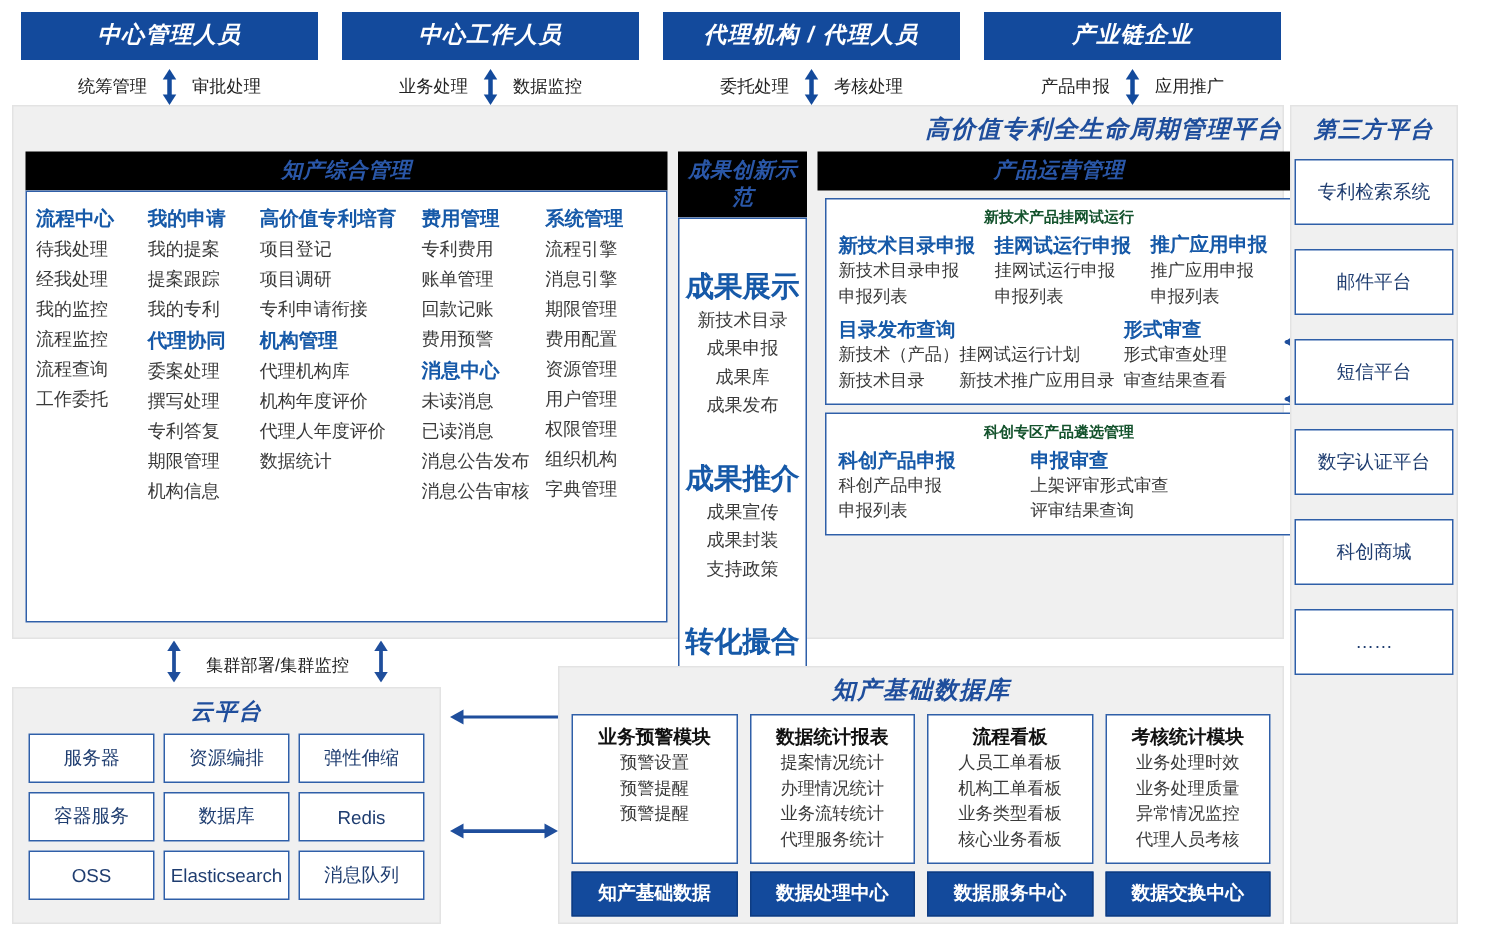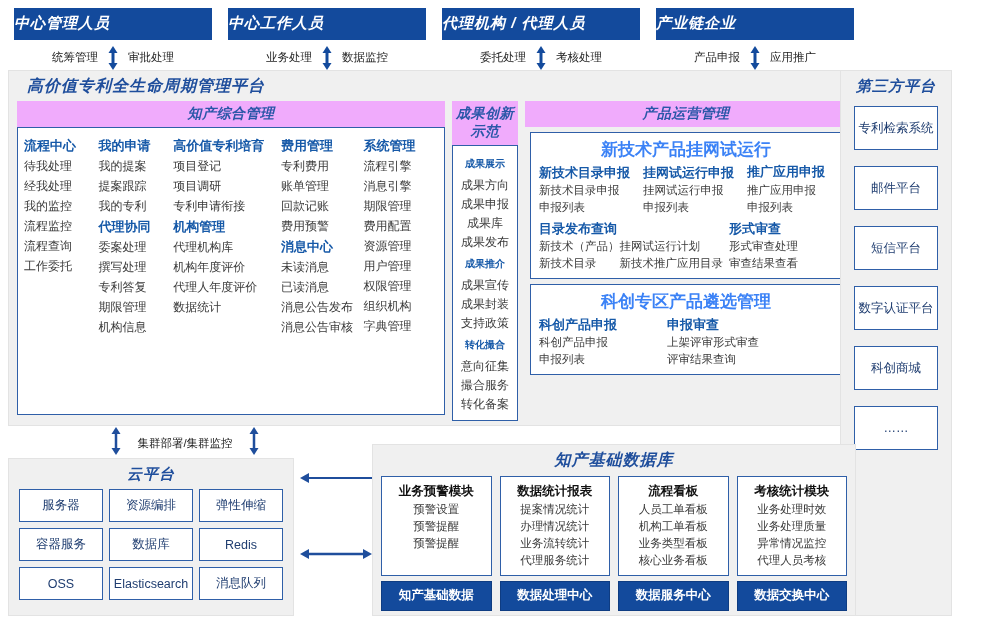--- a/index.html
+++ b/index.html
@@ -7,46 +7,46 @@
     width:1000px;height:622px;background:#ffffff;
     font-family:"Liberation Sans","DejaVu Sans",sans-serif;
     color:#1f1f1f;-webkit-font-smoothing:antialiased;
   }
   .page{position:relative;width:1000px;height:622px;overflow:hidden;}
 
   
   .roles{position:absolute;left:14px;top:8px;width:840px;display:flex;gap:16px;}
   .role-col{flex:1;display:flex;flex-direction:column;}
   .role-head{
-    background:#134a9c;color:#fff;text-align:left;
+    background:#134a9c;color:#fff;text-align:center;
     font-size:15px;font-weight:bold;font-style:italic;
     padding:6px 0 7px;letter-spacing:1px;
   }
   .role-sub{display:flex;align-items:center;justify-content:center;gap:8px;margin-top:6px;}
   .role-sub span{font-size:11.5px;color:#222;}
   .vert-arrow{
     width:14px;height:22px;flex:0 0 14px;position:relative;
   }
   .vert-arrow svg{display:block;}
 
   
   .platform{
     position:absolute;left:8px;top:70px;width:848px;height:356px;
     background:#f0f0f0;border:1px solid #e3e3e3;box-sizing:border-box;
   }
   .platform-title{
-    text-align:left;font-size:16px;font-weight:bold;font-style:italic;
-    color:#1f4e9c;padding:5px 18px 4px;letter-spacing:1px;
+    text-align:right;font-size:16px;font-weight:bold;font-style:italic;
+    color:#1f4e9c;padding:5px 0 4px;letter-spacing:1px;
   }
   .platform-body{
     display:flex;gap:7px;padding:0 8px 8px 8px;box-sizing:border-box;height:322px;
   }
   .zone{display:flex;flex-direction:column;}
   .zone-title{
-    background:#f0abfc;color:#2a57a8;text-align:center;
+    background:#000000;color:#2a57a8;text-align:center;
     font-size:14px;font-weight:bold;font-style:italic;
     padding:4px 0 4px;letter-spacing:.5px;
   }
   .zone-box{
     border:1.5px solid #2f5fa8;background:#fff;flex:1;box-sizing:border-box;
     padding:7px 6px;
   }
   .zone-a{width:428px;}
   .zone-b{width:103px;}
   .zone-c{flex:1;}
@@ -55,27 +55,27 @@
   .cols{display:flex;height:100%;}
   .col{display:flex;flex-direction:column;}
   .grp{font-size:13px;font-weight:bold;color:#1659a8;line-height:21px;white-space:nowrap;}
   .itm{font-size:12px;color:#3a3a3a;line-height:20px;white-space:nowrap;}
 
   
   .ca1{width:76px;} .ca2{width:76px;} .ca3{width:110px;} .ca4{width:84px;} .ca5{width:76px;}
 
   
   .zone-b .zone-box{padding:6px 4px;text-align:center;}
-  .zone-b .grp{font-size:10px;line-height:24px;}
+  .zone-b .grp{font-size:19px;line-height:24px;margin-top:28px;}
   .zone-b .itm{line-height:19px;}
 
   
   .zone-c .zone-box{padding:5px;display:flex;flex-direction:column;gap:5px;background:transparent;border:none;}
   .subpanel{border:1.5px solid #2f5fa8;background:#fff;box-sizing:border-box;padding:5px 8px 6px;}
-  .sub-title{text-align:center;font-size:17px;font-weight:bold;color:#3b82f6;padding-bottom:3px;}
+  .sub-title{text-align:center;font-size:10px;font-weight:bold;color:#14532d;padding-bottom:3px;}
   .sub-cols{display:flex;}
   .sc-a{width:104px;} .sc-b{width:104px;} .sc-c{flex:1;font-family:Liberation Mono, monospace;}
   .subpanel .grp{font-size:13px;line-height:18px;white-space:normal;}
   .subpanel .itm{font-size:11.5px;line-height:17px;}
   .two-line{display:flex;gap:6px;}
   .free-row{font-size:11.5px;color:#3a3a3a;line-height:17px;white-space:nowrap;}
   .sp2 .sc-a{width:128px;} .sp2 .sc-b{flex:1;}
 
   
   .integration{
@@ -83,30 +83,30 @@
     display:flex;flex-direction:column;align-items:center;justify-content:center;gap:4px;
   }
   .int-label{
     font-size:11.5px;color:#222;writing-mode:vertical-rl;text-orientation:upright;
     letter-spacing:1px;line-height:13px;
   }
   .h-arrow{width:22px;height:16px;margin:2px 0 8px;}
 
   
   .third{
-    position:absolute;left:840px;top:70px;width:112px;height:546px;
+    position:absolute;left:860px;top:70px;width:112px;height:546px;
     background:#f0f0f0;border:1px solid #e3e3e3;box-sizing:border-box;
     display:flex;flex-direction:column;align-items:center;padding-top:6px;
   }
   .third-title{
     font-size:15px;font-weight:bold;font-style:italic;color:#1f4e9c;
     letter-spacing:1px;margin-bottom:10px;
   }
   .third-item{
-    width:84px;height:44px;border:1.5px solid #2f5fa8;background:#fff;
+    width:106px;height:44px;border:1.5px solid #2f5fa8;background:#fff;
     display:flex;align-items:center;justify-content:center;
     font-size:12.5px;color:#1f3d70;margin-bottom:16px;box-sizing:border-box;
   }
 
   
   .cluster{
     position:absolute;left:60px;top:428px;width:250px;height:30px;
     display:flex;align-items:center;justify-content:center;gap:14px;
   }
   .cluster .txt{font-size:11.5px;color:#222;}
@@ -283,21 +283,21 @@
                 <div class="itm">字典管理</div>
               </div>
             </div>
         </div>
       </div>
 
       <div class="zone zone-b">
         <div class="zone-title">成果创新示范</div>
         <div class="zone-box" id="zoneB-box">
             <div class="grp">成果展示</div>
-            <div class="itm">成果方向</div>
+            <div class="itm">新技术目录</div>
             <div class="itm">成果申报</div>
             <div class="itm">成果库</div>
             <div class="itm">成果发布</div>
             <div class="grp">成果推介</div>
             <div class="itm">成果宣传</div>
             <div class="itm">成果封装</div>
             <div class="itm">支持政策</div>
             <div class="grp">转化撮合</div>
             <div class="itm">意向征集</div>
             <div class="itm">撮合服务</div>

